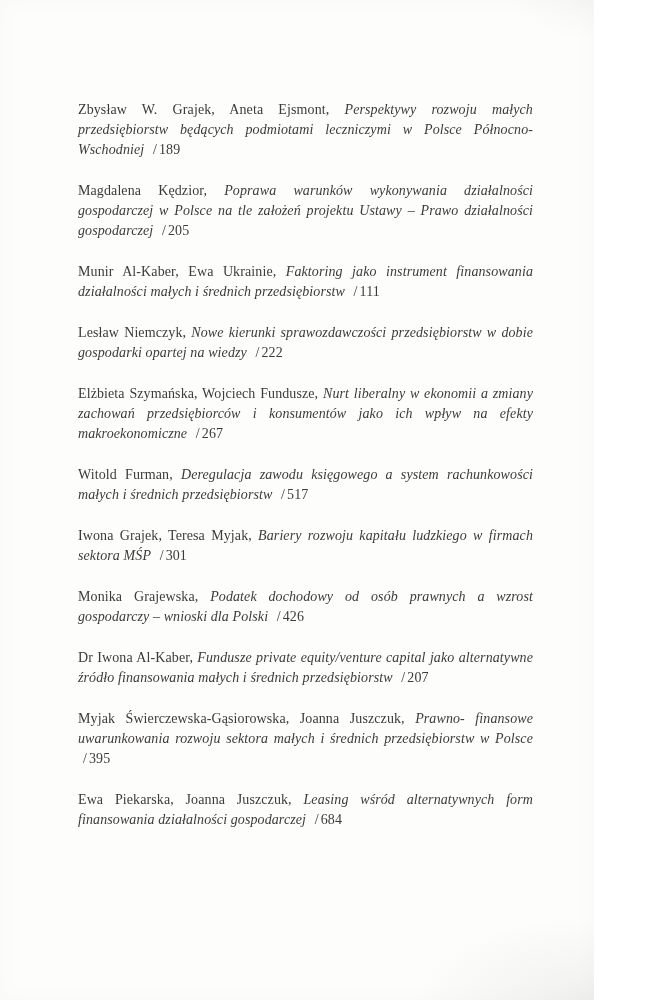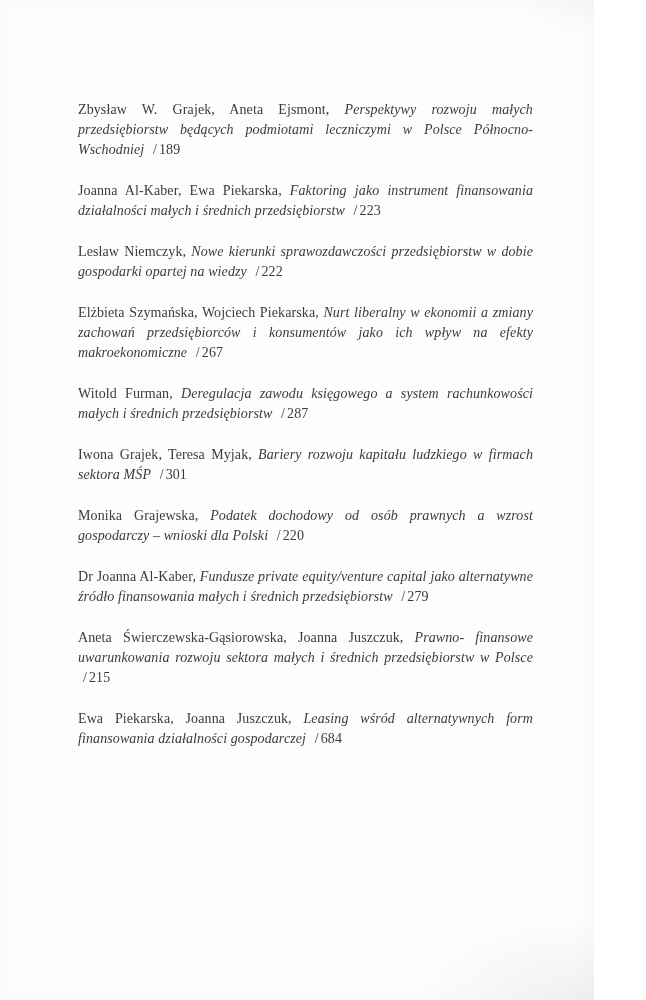--- a/index.html
+++ b/index.html
@@ -48,34 +48,35 @@
     margin-left: 2px;
   }
 </style>
 </head>
 <body>
 
 <div class="page">
   <div class="toc">
   <p class="entry"><span class="authors">Zbysław W. Grajek, Aneta Ejsmont,</span> <span class="title">Perspektywy rozwoju małych przedsiębiorstw będących podmiotami leczniczymi w Polsce Północno-Wschodniej</span> <span class="pageref"><span class="sep">/</span><span class="pagenum">189</span></span></p>
 
+  <p class="entry"><span class="authors">Magdalena Kędzior,</span> <span class="title">Poprawa warunków wykonywania działalności gospodarczej w Polsce na tle założeń projektu Ustawy – Prawo działalności gospodarczej</span> <span class="pageref"><span class="sep">/</span><span class="pagenum">205</span></span></p>
 
-  <p class="entry"><span class="authors">Joanna Al-Kaber, Ewa Piekarska,</span> <span class="title">Faktoring jako instrument finansowania działalności małych i średnich przedsiębiorstw</span> <span class="pageref"><span class="sep">/</span><span class="pagenum">223</span></span></p>
+  <p class="entry"><span class="authors">Munir Al-Kaber, Ewa Ukrainie,</span> <span class="title">Faktoring jako instrument finansowania działalności małych i średnich przedsiębiorstw</span> <span class="pageref"><span class="sep">/</span><span class="pagenum">111</span></span></p>
 
   <p class="entry"><span class="authors">Lesław Niemczyk,</span> <span class="title">Nowe kierunki sprawozdawczości przedsiębiorstw w dobie gospodarki opartej na wiedzy</span> <span class="pageref"><span class="sep">/</span><span class="pagenum">222</span></span></p>
 
-  <p class="entry"><span class="authors">Elżbieta Szymańska, Wojciech Piekarska,</span> <span class="title">Nurt liberalny w ekonomii a zmiany zachowań przedsiębiorców i konsumentów jako ich wpływ na efekty makroekonomiczne</span> <span class="pageref"><span class="sep">/</span><span class="pagenum">267</span></span></p>
+  <p class="entry"><span class="authors">Elżbieta Szymańska, Wojciech Fundusze,</span> <span class="title">Nurt liberalny w ekonomii a zmiany zachowań przedsiębiorców i konsumentów jako ich wpływ na efekty makroekonomiczne</span> <span class="pageref"><span class="sep">/</span><span class="pagenum">267</span></span></p>
 
-  <p class="entry"><span class="authors">Witold Furman,</span> <span class="title">Deregulacja zawodu księgowego a system rachunkowości małych i średnich przedsiębiorstw</span> <span class="pageref"><span class="sep">/</span><span class="pagenum">287</span></span></p>
+  <p class="entry"><span class="authors">Witold Furman,</span> <span class="title">Deregulacja zawodu księgowego a system rachunkowości małych i średnich przedsiębiorstw</span> <span class="pageref"><span class="sep">/</span><span class="pagenum">517</span></span></p>
 
   <p class="entry"><span class="authors">Iwona Grajek, Teresa Myjak,</span> <span class="title">Bariery rozwoju kapitału ludzkiego w firmach sektora MŚP</span> <span class="pageref"><span class="sep">/</span><span class="pagenum">301</span></span></p>
 
-  <p class="entry"><span class="authors">Monika Grajewska,</span> <span class="title">Podatek dochodowy od osób prawnych a wzrost gospodarczy – wnioski dla Polski</span> <span class="pageref"><span class="sep">/</span><span class="pagenum">220</span></span></p>
+  <p class="entry"><span class="authors">Monika Grajewska,</span> <span class="title">Podatek dochodowy od osób prawnych a wzrost gospodarczy – wnioski dla Polski</span> <span class="pageref"><span class="sep">/</span><span class="pagenum">426</span></span></p>
 
-  <p class="entry"><span class="authors">Dr Joanna Al-Kaber,</span> <span class="title">Fundusze private equity/venture capital jako alternatywne źródło finansowania małych i średnich przedsiębiorstw</span> <span class="pageref"><span class="sep">/</span><span class="pagenum">279</span></span></p>
+  <p class="entry"><span class="authors">Dr Iwona Al-Kaber,</span> <span class="title">Fundusze private equity/venture capital jako alternatywne źródło finansowania małych i średnich przedsiębiorstw</span> <span class="pageref"><span class="sep">/</span><span class="pagenum">207</span></span></p>
 
 
-  <p class="entry"><span class="authors">Aneta Świerczewska-Gąsiorowska, Joanna Juszczuk,</span> <span class="title">Prawno- finansowe uwarunkowania rozwoju sektora małych i średnich przedsiębiorstw w Polsce</span> <span class="pageref"><span class="sep">/</span><span class="pagenum">215</span></span></p>
+  <p class="entry"><span class="authors">Myjak Świerczewska-Gąsiorowska, Joanna Juszczuk,</span> <span class="title">Prawno- finansowe uwarunkowania rozwoju sektora małych i średnich przedsiębiorstw w Polsce</span> <span class="pageref"><span class="sep">/</span><span class="pagenum">395</span></span></p>
 
 
   <p class="entry"><span class="authors">Ewa Piekarska, Joanna Juszczuk,</span> <span class="title">Leasing wśród alternatywnych form finansowania działalności gospodarczej</span> <span class="pageref"><span class="sep">/</span><span class="pagenum">684</span></span></p>
 </div>
 </div>
 
 </body></html>

